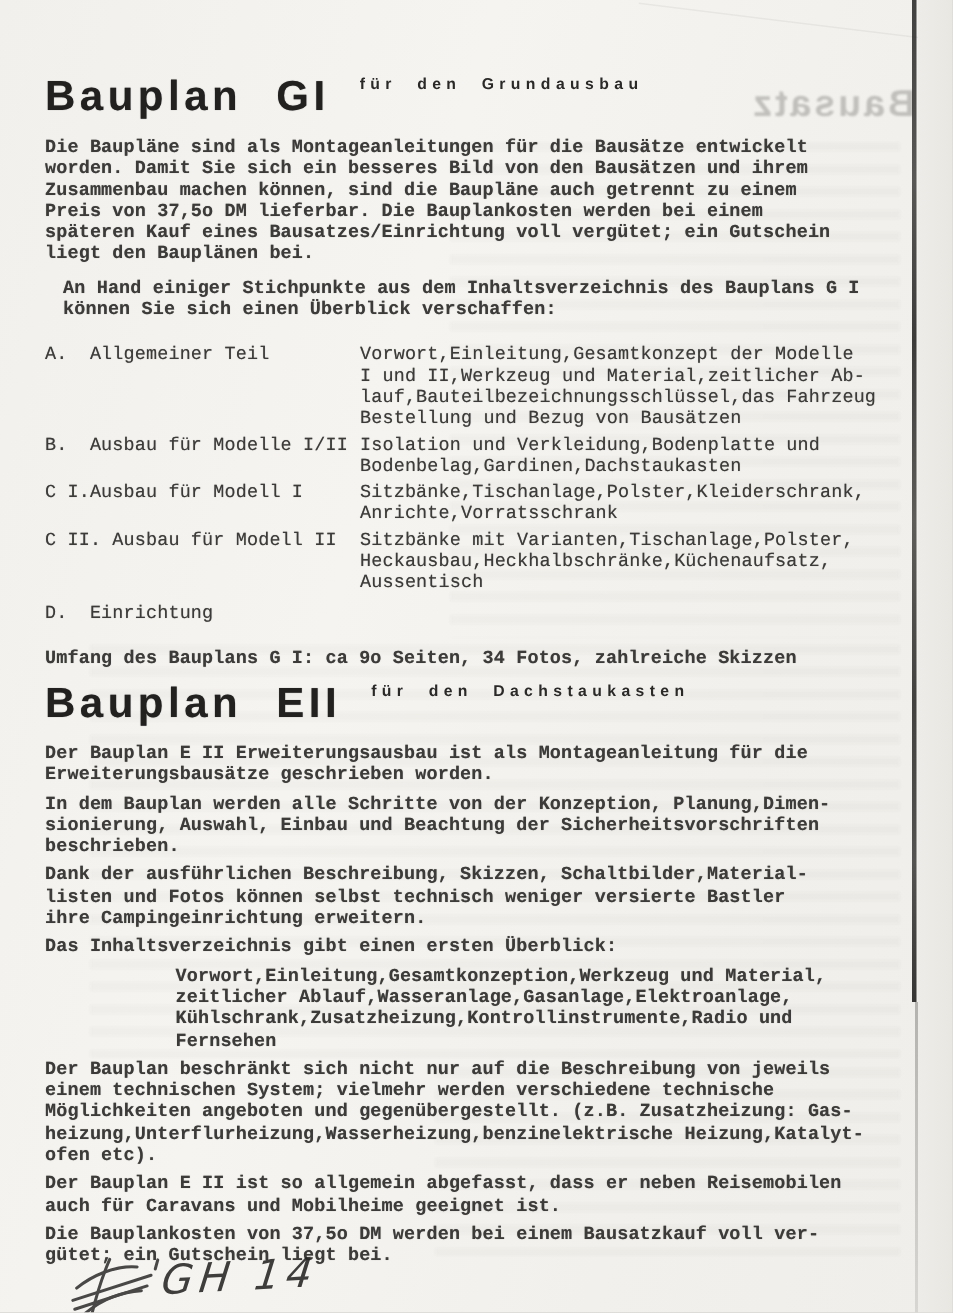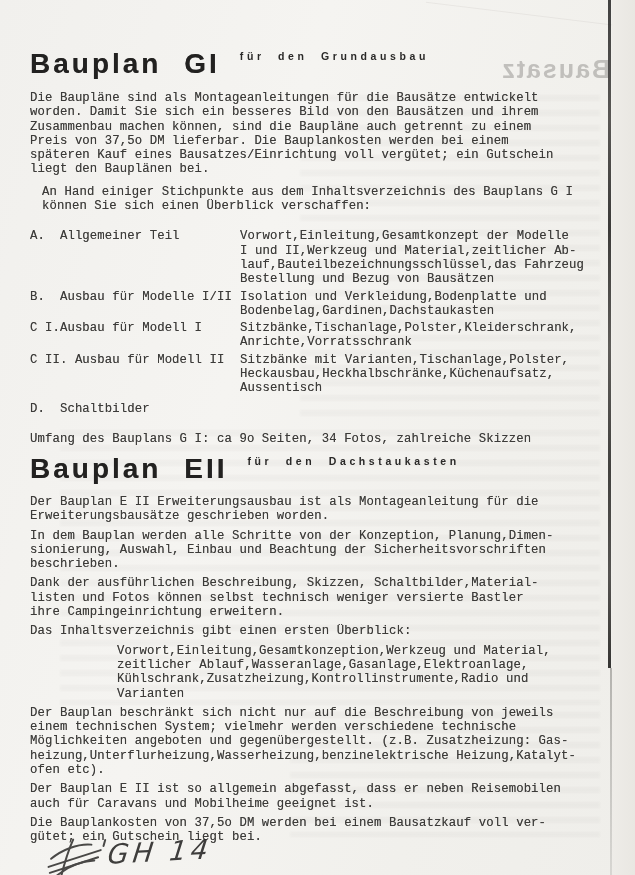--- a/index.html
+++ b/index.html
@@ -22,21 +22,21 @@
     text-shadow:0 0 .6px rgba(20,20,20,.5);
   }
   .h1-sub{
     font-family:"Liberation Sans","DejaVu Sans",sans-serif;
     font-weight:700;font-size:10.5px;letter-spacing:3.6px;word-spacing:7px;
     color:#2a2928;padding-bottom:3px;white-space:nowrap;
   }
   .section{position:absolute;left:30px;width:575px;}
   #sec-gi{top:50px;}
   #sec-eii{top:455px;}
-  .para{margin:0;}
+  .para{margin:0;font-weight:bold;}
   .p-gap-lg{margin-top:13px;}
   .p-gap{margin-top:8px;margin-left:12px;}
   .p-gap-sm{margin-top:5px;}
   .toc{margin-top:7px;}
   .toc-row{display:flex;margin-top:3px;}
   .toc-row:first-child{margin-top:16px;}
   .toc-left{width:210px;flex:none;}
   .toc-desc{flex:1;}
   .summary-line{margin-top:16px;}
   .indent-block{margin-left:87px;}
@@ -114,21 +114,21 @@
         <span class="mono toc-desc">Sitzbänke,Tischanlage,Polster,Kleiderschrank,
 Anrichte,Vorratsschrank</span>
       </div>
       <div class="toc-row">
         <span class="mono toc-left">C II. Ausbau für Modell II</span>
         <span class="mono toc-desc">Sitzbänke mit Varianten,Tischanlage,Polster,
 Heckausbau,Heckhalbschränke,Küchenaufsatz,
 Aussentisch</span>
       </div>
       <div class="toc-row" style="margin-top:6px;">
-        <span class="mono toc-left">D.  Schaltbilder</span>
+        <span class="mono toc-left">D.  Einrichtung</span>
         <span class="mono toc-desc"></span>
       </div>
     </div>
     <p class="mono para summary-line">Umfang des Bauplans G I: ca 9o Seiten, 34 Fotos, zahlreiche Skizzen</p>
   </div>
 
   <div class="section" id="sec-eii">
     <div class="heading-row">
       <span class="h1-title">Bauplan EII</span>
       <span class="h1-sub">für den Dachstaukasten</span>
@@ -138,21 +138,21 @@
     <p class="mono para p-gap-sm">In dem Bauplan werden alle Schritte von der Konzeption, Planung,Dimen-
 sionierung, Auswahl, Einbau und Beachtung der Sicherheitsvorschriften
 beschrieben.</p>
     <p class="mono para p-gap-sm">Dank der ausführlichen Beschreibung, Skizzen, Schaltbilder,Material-
 listen und Fotos können selbst technisch weniger versierte Bastler
 ihre Campingeinrichtung erweitern.</p>
     <p class="mono para p-gap-sm">Das Inhaltsverzeichnis gibt einen ersten Überblick:</p>
     <p class="mono para p-gap-sm indent-block">Vorwort,Einleitung,Gesamtkonzeption,Werkzeug und Material,
 zeitlicher Ablauf,Wasseranlage,Gasanlage,Elektroanlage,
 Kühlschrank,Zusatzheizung,Kontrollinstrumente,Radio und
-Varianten</p>
+Fernsehen</p>
     <p class="mono para p-gap-sm">Der Bauplan beschränkt sich nicht nur auf die Beschreibung von jeweils
 einem technischen System; vielmehr werden verschiedene technische
 Möglichkeiten angeboten und gegenübergestellt. (z.B. Zusatzheizung: Gas-
 heizung,Unterflurheizung,Wasserheizung,benzinelektrische Heizung,Katalyt-
 ofen etc).</p>
     <p class="mono para p-gap-sm">Der Bauplan E II ist so allgemein abgefasst, dass er neben Reisemobilen
 auch für Caravans und Mobilheime geeignet ist.</p>
     <p class="mono para p-gap-sm">Die Bauplankosten von 37,5o DM werden bei einem Bausatzkauf voll ver-
 gütet; ein Gutschein liegt bei.</p>
   </div>

